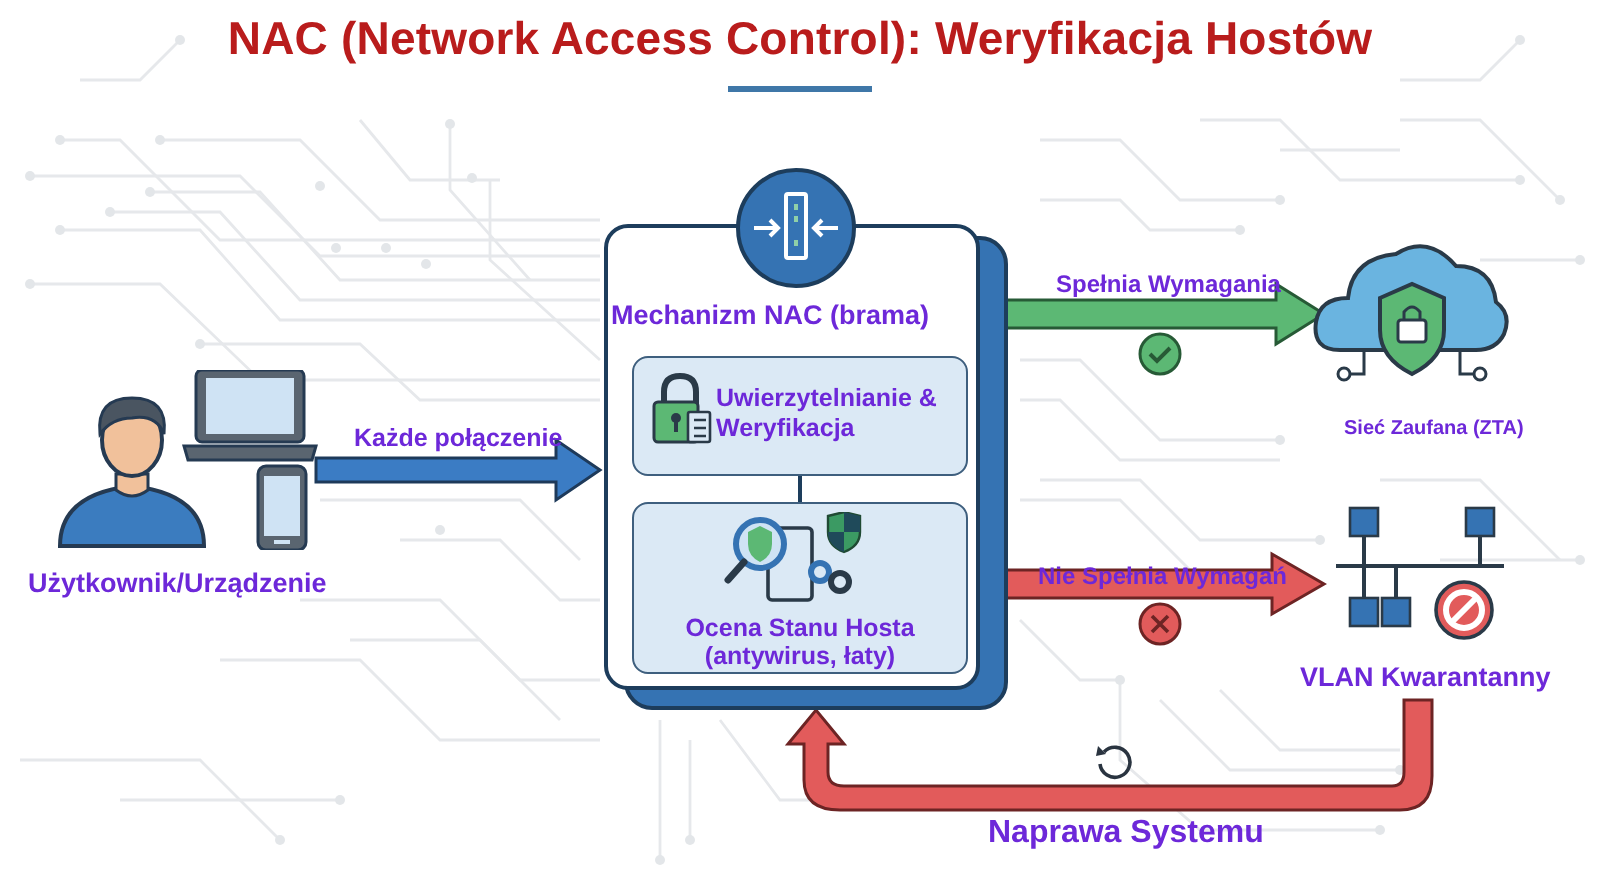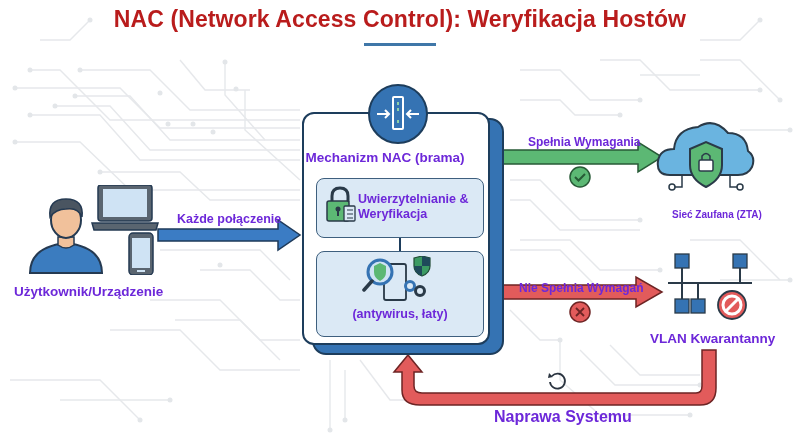--- a/index.html
+++ b/index.html
@@ -190,20 +190,21 @@
   <rect x="22" y="8" width="22" height="36" rx="2" fill="#dbe9f5" stroke="#2a3a48" stroke-width="1.8"></rect>
   <circle cx="18" cy="16" r="12" fill="#cfe3f4" stroke="#3573b3" stroke-width="3"></circle>
   <path d="M12 10 L18 7 L24 10 L24 16 Q24 22 18 25 Q12 22 12 16 Z" fill="#5cb874"></path>
   <path d="M10 25 L2 34" stroke="#2a3a48" stroke-width="3.5" stroke-linecap="round"></path>
   <path d="M52 2 L60 0 L68 2 L68 10 Q68 17 60 20 Q52 17 52 10 Z" fill="#3b9a63" stroke="#1f4a33" stroke-width="1.2"></path>
   <path d="M60 0 L68 2 L68 10 L60 10 Z M52 10 L60 10 L60 20 Q52 17 52 10 Z" fill="#1f4a5a"></path>
   <circle cx="48" cy="30" r="4.5" fill="none" stroke="#3573b3" stroke-width="3"></circle>
   <circle cx="58" cy="35" r="4.5" fill="none" stroke="#2a3a48" stroke-width="3"></circle>
 </svg>
 <div class="abs lbl host-text">
+  <div>Ocena Stanu Hosta</div>
   <div>(antywirus, łaty)</div>
 </div>
 
 <svg class="abs" style="left:656px;top:115px;" width="100" height="88" viewBox="0 0 100 88">
   <path d="M14 60 Q0 60 2 46 Q4 34 18 34 Q20 14 42 12 Q58 2 72 18 Q90 18 92 36 Q100 42 96 52 Q92 60 82 60 Z" fill="#6ab4e0" stroke="#2a3a48" stroke-width="2"></path>
   <path d="M34 34 L50 27 L66 34 L66 50 Q66 64 50 72 Q34 64 34 50 Z" fill="#5cb874" stroke="#2a3a48" stroke-width="2"></path>
   <rect x="43" y="45" width="14" height="11" rx="1.5" fill="#ffffff" stroke="#2a3a48" stroke-width="1.5"></rect>
   <path d="M46 45 L46 41 Q50 36 54 41 L54 45" fill="none" stroke="#2a3a48" stroke-width="1.5"></path>
   <path d="M26 60 L26 72 L18 72 M74 60 L74 72 L82 72" fill="none" stroke="#2a3a48" stroke-width="1.5"></path>
   <circle cx="16" cy="72" r="3" fill="#ffffff" stroke="#2a3a48" stroke-width="1.5"></circle>

